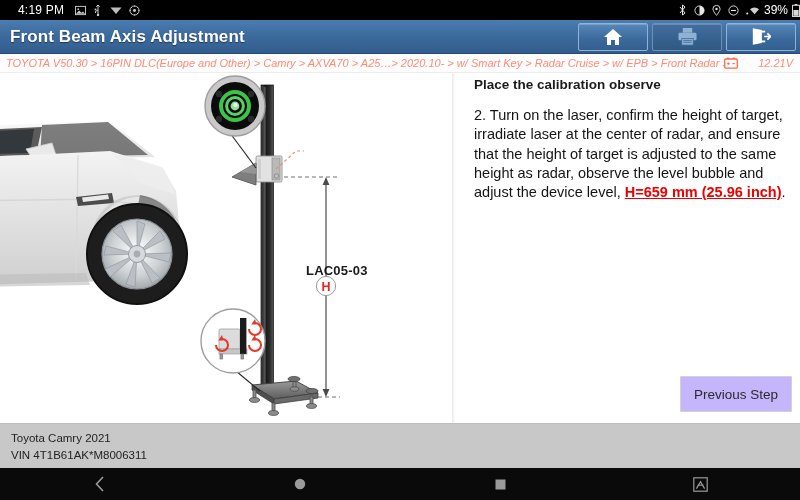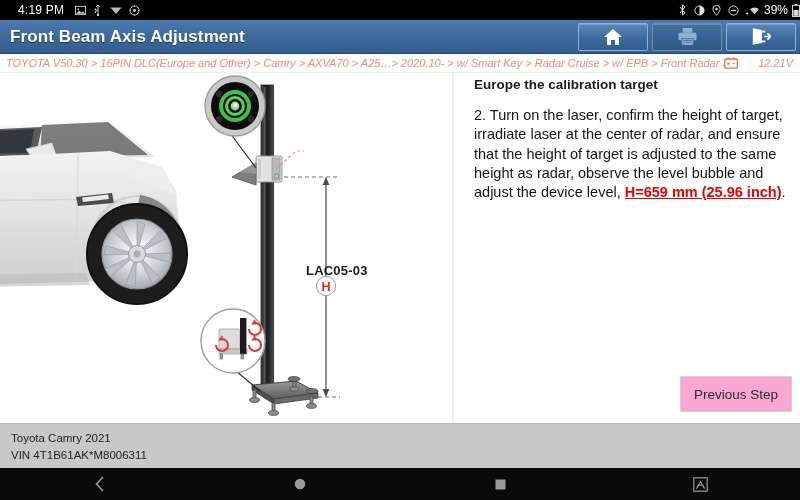--- a/index.html
+++ b/index.html
@@ -85,21 +85,21 @@
   .panel-title { font-size: 13.5px; font-weight: bold; color: #1b1b1b; margin-bottom: 14px; }
   .panel-body { font-size: 14.5px; color: #141414; line-height: 1.33; }
   .hl { color: #ee0000; font-weight: bold; text-decoration: underline; }
 
   .actions {
     position: absolute; left: 462px; top: 303px; width: 330px;
     display: flex; justify-content: flex-end; gap: 7px;
   }
   .abtn {
     min-width: 94px; height: 36px; padding: 0 13px;
-    background: #f9a8d4; border: 1px solid #d2d2d2; border-radius: 1px;
+    background: #c4b5fd; border: 1px solid #d2d2d2; border-radius: 1px;
     color: #2b2b2b; font-size: 13.5px;
     display: flex; align-items: center; justify-content: center;
   }
 
   
   .footer {
     position: absolute; top: 423px; left: 0; width: 800px; height: 45px;
     background: #c8c8c8; border-top: 1px solid #bdbdbd;
     padding: 6px 0 0 11px;
   }
@@ -409,21 +409,21 @@
               <rect x="41" y="281" width="2.4" height="5"></rect>
           </g>
         </g>
       </svg>
 
       <div class="lac-label">LAC05-03</div>
     </div>
     <div class="illus-edge"></div>
 
     <div class="panel">
-      <div class="panel-title">Europe the calibration target</div>
+      <div class="panel-title">Place the calibration observe</div>
       <div class="panel-body">
         <span>2. Turn on the laser, confirm the height of target, irradiate laser at the center of radar, and ensure that the height of target is adjusted to the same height as radar, observe the level bubble and adjust the device level, </span><span class="hl">H=659 mm (25.96 inch)</span><span>.</span>
       </div>
     </div>
 
     <div class="actions">
       <div class="abtn">Previous Step</div>
     </div>
   </div>
 

